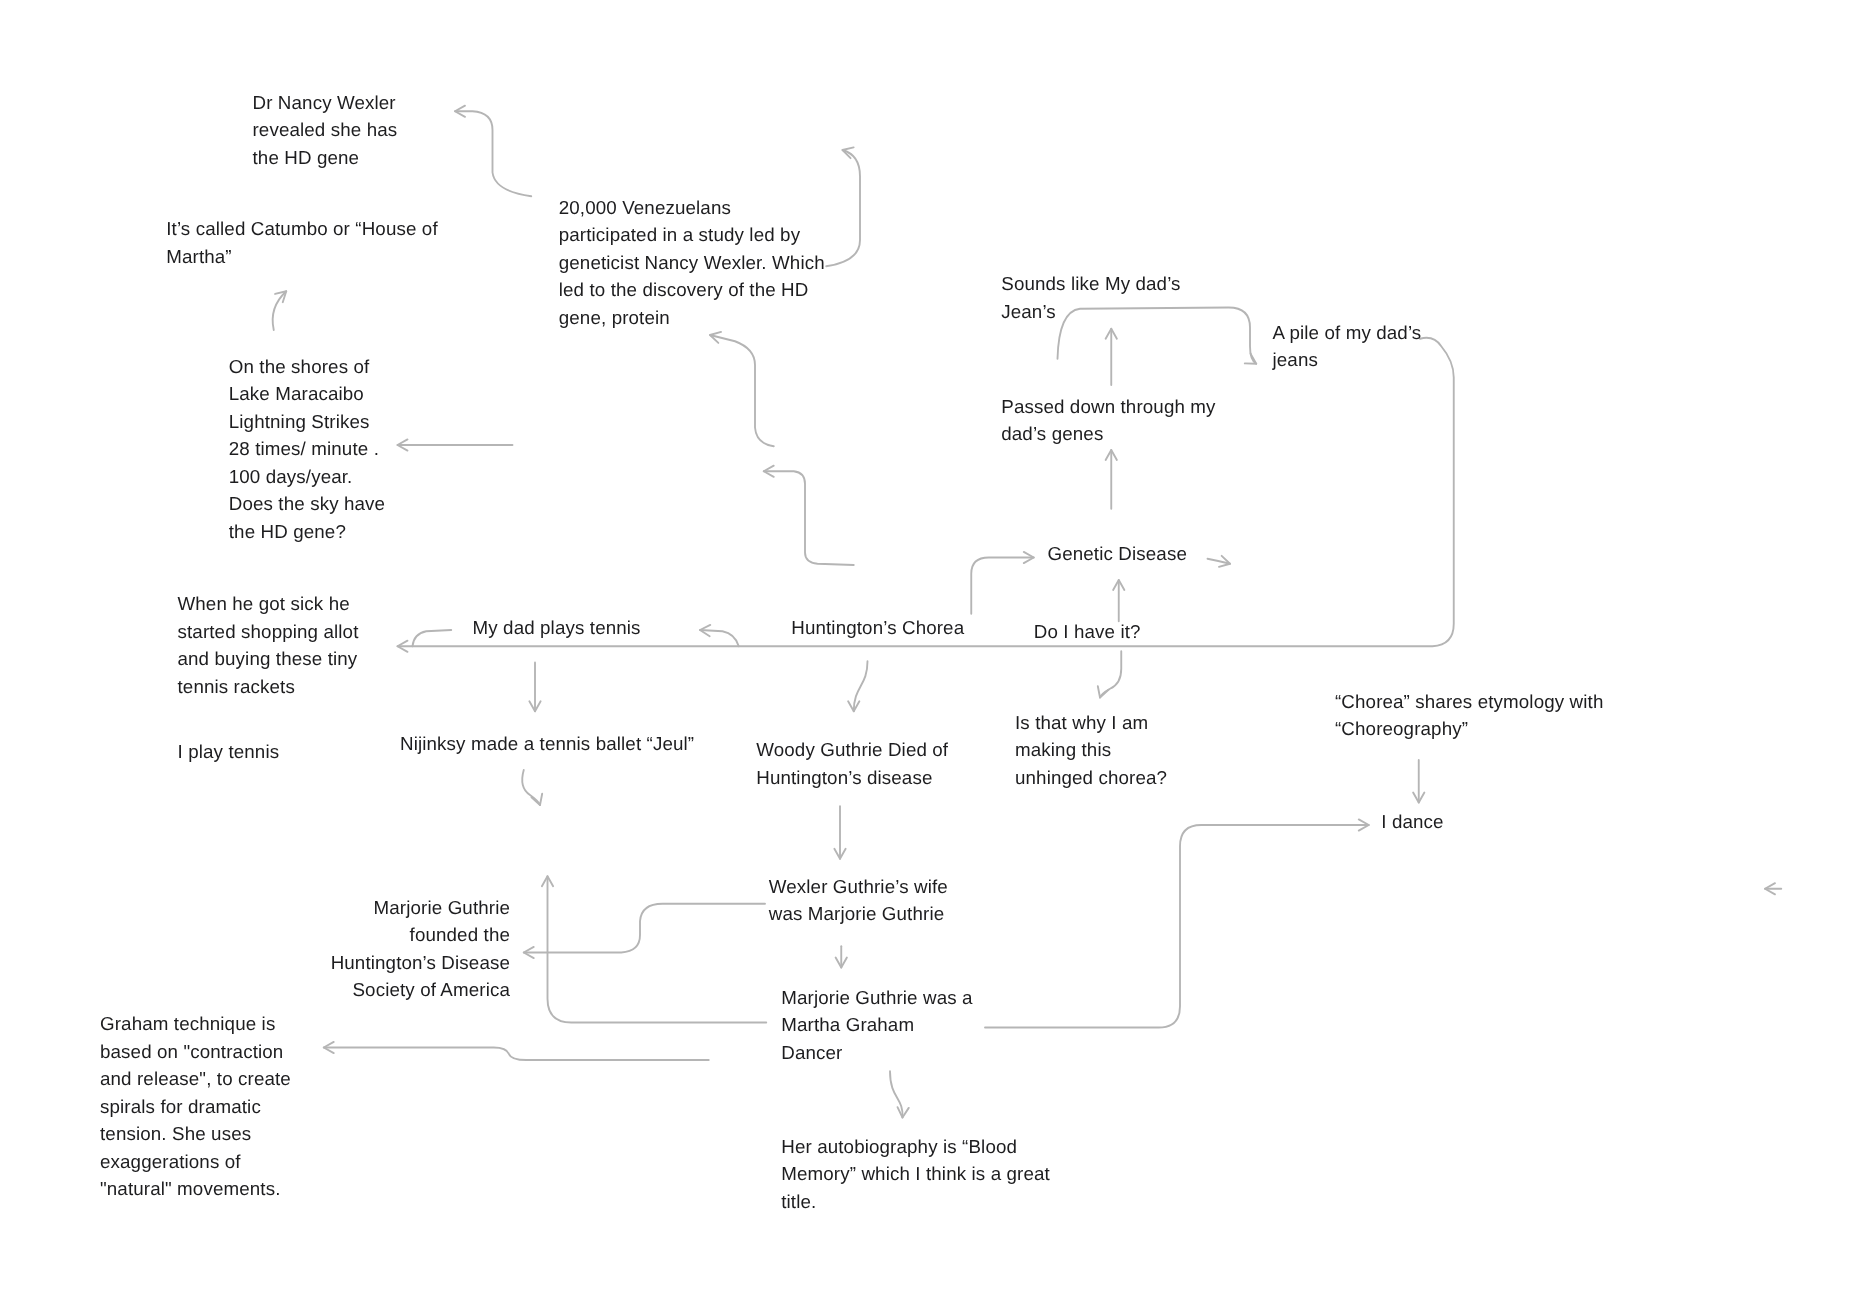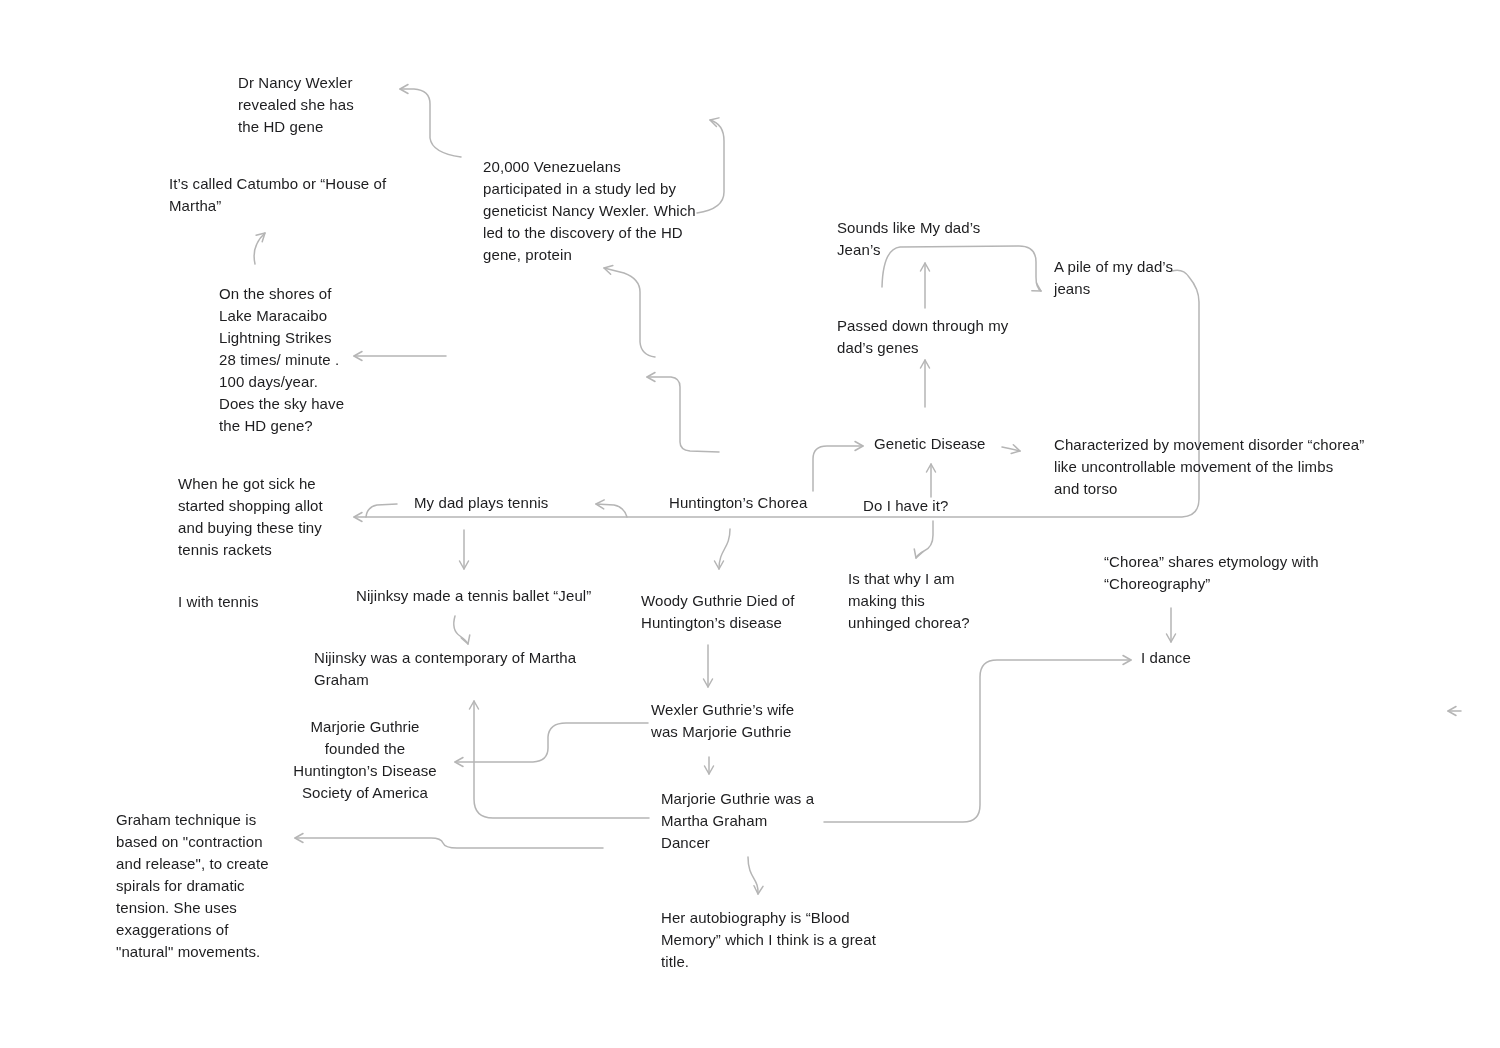--- a/index.html
+++ b/index.html
@@ -5,38 +5,38 @@
   :root { --arrow-color:#b5b5b5; --text-color:#1d1d1f; --background:#ffffff; }
   * { margin:0; padding:0; box-sizing:border-box; }
   html,body { width:1500px; height:1048px; }
   body {
     position:relative;
     background:var(--background);
     font-family:"Liberation Sans","DejaVu Sans",sans-serif;
     color:var(--text-color);
     overflow:hidden;
   }
-  #canvas { position:absolute; inset:0;margin-left:36px; }
+  #canvas { position:absolute; inset:0; }
   svg.layer { position:absolute; left:0; top:0; width:1500px; height:1048px; }
   .connector {
     fill:none;
     stroke:var(--arrow-color);
     stroke-width:1.5;
     stroke-linecap:round;
     stroke-linejoin:round;
   }
   .ah-path { fill:none; stroke:var(--arrow-color); stroke-width:1.5; stroke-linecap:round; stroke-linejoin:round; }
   .node {
     position:absolute;
     font-size:15px;
     line-height:22px;
     white-space:pre-line;
     letter-spacing:0.1px;
   }
-  .node.right { text-align:center; }
+  .node.right { text-align:right; }
 </style>
 </head>
 <body>
 
 <div id="canvas">
 
   <svg class="layer" viewBox="0 0 1500 1048">
     <defs>
       <marker id="ah" viewBox="0 0 12 12" markerWidth="12" markerHeight="12" refX="10" refY="6" orient="auto" markerUnits="userSpaceOnUse">
         <path class="ah-path" d="M2,1.5 L10,6 L2,10.5"></path>
@@ -90,42 +90,37 @@
 100 days/year.
 Does the sky have
 the HD gene?</div>
   <div class="node" style="left:801px;top:217px">Sounds like My dad’s
 Jean’s</div>
   <div class="node" style="left:1018px;top:256px">A pile of my dad’s
 jeans</div>
   <div class="node" style="left:801px;top:315px">Passed down through my
 dad’s genes</div>
   <div class="node" style="left:838px;top:433px">Genetic Disease</div>
-  <div class="node" style="left:1018px;top:434px">Characterized by movement disorder “chorea”
-like uncontrollable movement of the limbs
-and torso</div>
   <div class="node" style="left:633px;top:492px">Huntington’s Chorea</div>
   <div class="node" style="left:827px;top:495px">Do I have it?</div>
   <div class="node" style="left:142px;top:473px">When he got sick he
 started shopping allot
 and buying these tiny
 tennis rackets</div>
   <div class="node" style="left:378px;top:492px">My dad plays tennis</div>
-  <div class="node" style="left:142px;top:591px">I with tennis</div>
+  <div class="node" style="left:142px;top:591px">I play tennis</div>
   <div class="node" style="left:320px;top:585px">Nijinksy made a tennis ballet “Jeul”</div>
   <div class="node" style="left:605px;top:590px">Woody Guthrie Died of
 Huntington’s disease</div>
   <div class="node" style="left:812px;top:568px">Is that why I am
 making this
 unhinged chorea?</div>
   <div class="node" style="left:1068px;top:551px">“Chorea” shares etymology with
 “Choreography”</div>
   <div class="node" style="left:1105px;top:647px">I dance</div>
-  <div class="node" style="left:278px;top:647px">Nijinsky was a contemporary of Martha
-Graham</div>
   <div class="node right" style="left:250px;top:716px;width:158px">Marjorie Guthrie
 founded the
 Huntington’s Disease
 Society of America</div>
   <div class="node" style="left:615px;top:699px">Wexler Guthrie’s wife
 was Marjorie Guthrie</div>
   <div class="node" style="left:625px;top:788px">Marjorie Guthrie was a
 Martha Graham
 Dancer</div>
   <div class="node" style="left:80px;top:809px">Graham technique is

